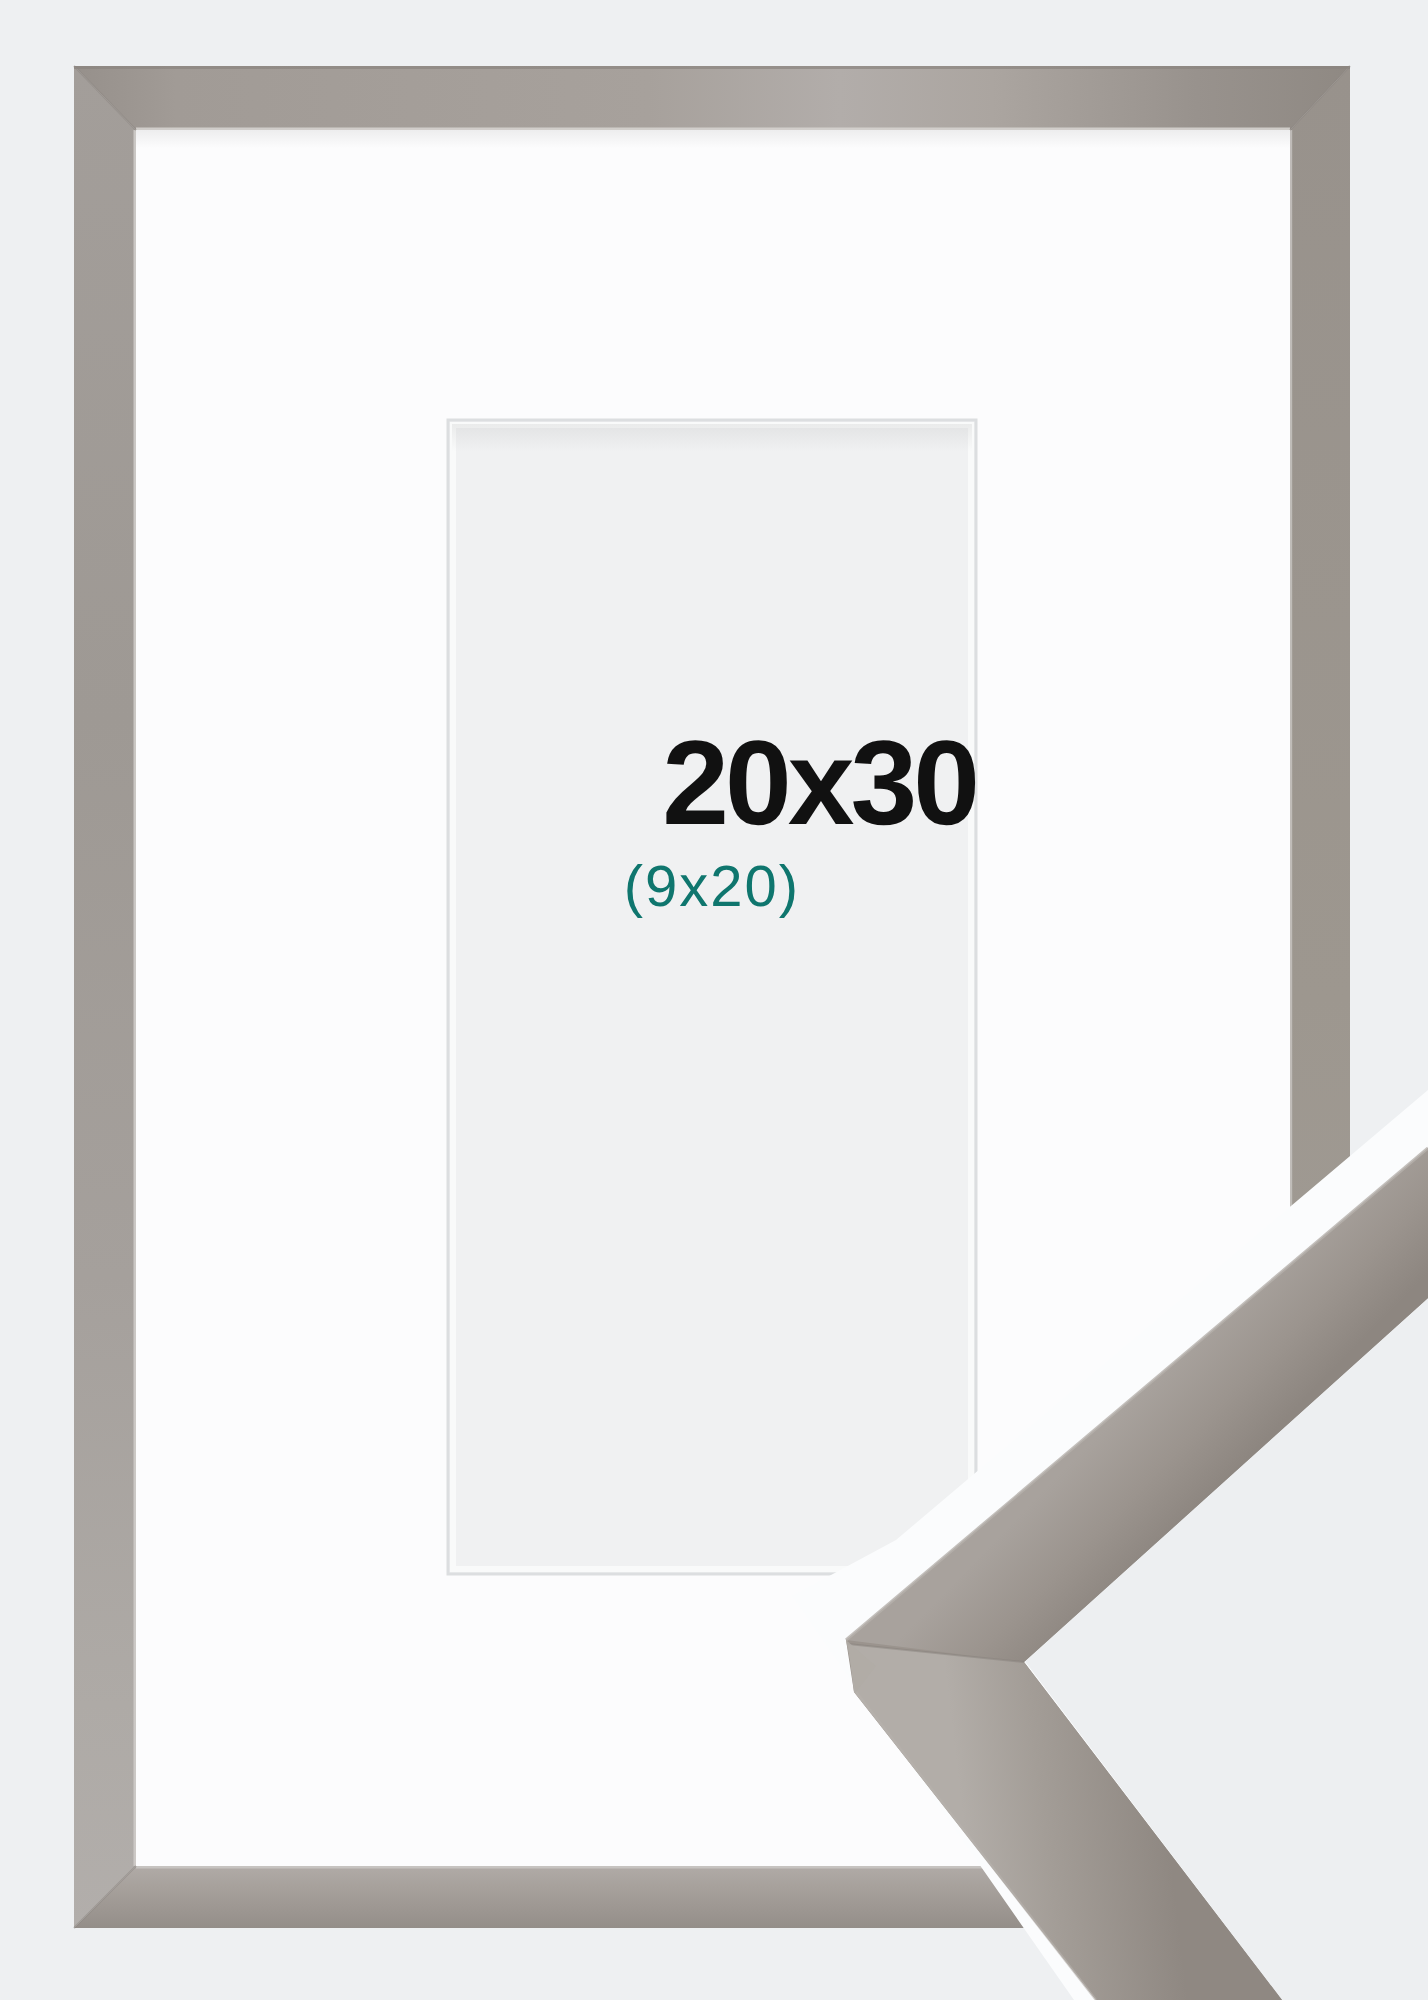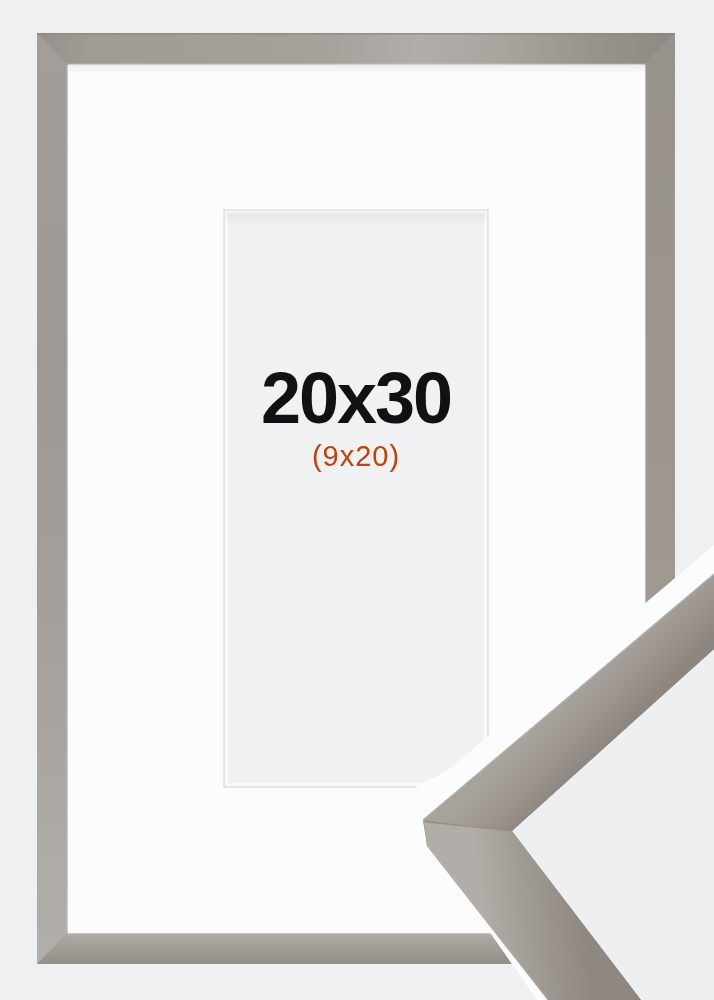--- a/index.html
+++ b/index.html
@@ -15,26 +15,27 @@
     font-family:"Liberation Sans", sans-serif;
   }
   .stage{position:relative;width:714px;height:1000px;background:var(--page-bg);}
   .scene{position:absolute;left:0;top:0;}
   .size-label-block{
     position:absolute;left:224px;top:362px;width:264px;
     text-align:center;color:var(--label-text);
     user-select:none;
   }
   .size-main{
-    font-size:72px;font-weight:700;line-height:1;letter-spacing:-2px;
+    font-size:60px;font-weight:700;line-height:1;letter-spacing:-2px;
     color:var(--label-text);
+    text-align:right;
   }
   .size-sub{
     margin-top:8px;font-size:29px;font-weight:400;line-height:1;letter-spacing:1px;
-    color:#c2410c;
+    color:#0f766e;
   }
 </style>
 </head>
 <body>
 
 <div class="stage">
 
   <svg class="scene" width="714" height="1000" viewBox="0 0 714 1000" aria-hidden="true">
     <defs>
       <linearGradient id="gradTop" x1="0" y1="0" x2="1" y2="0">

